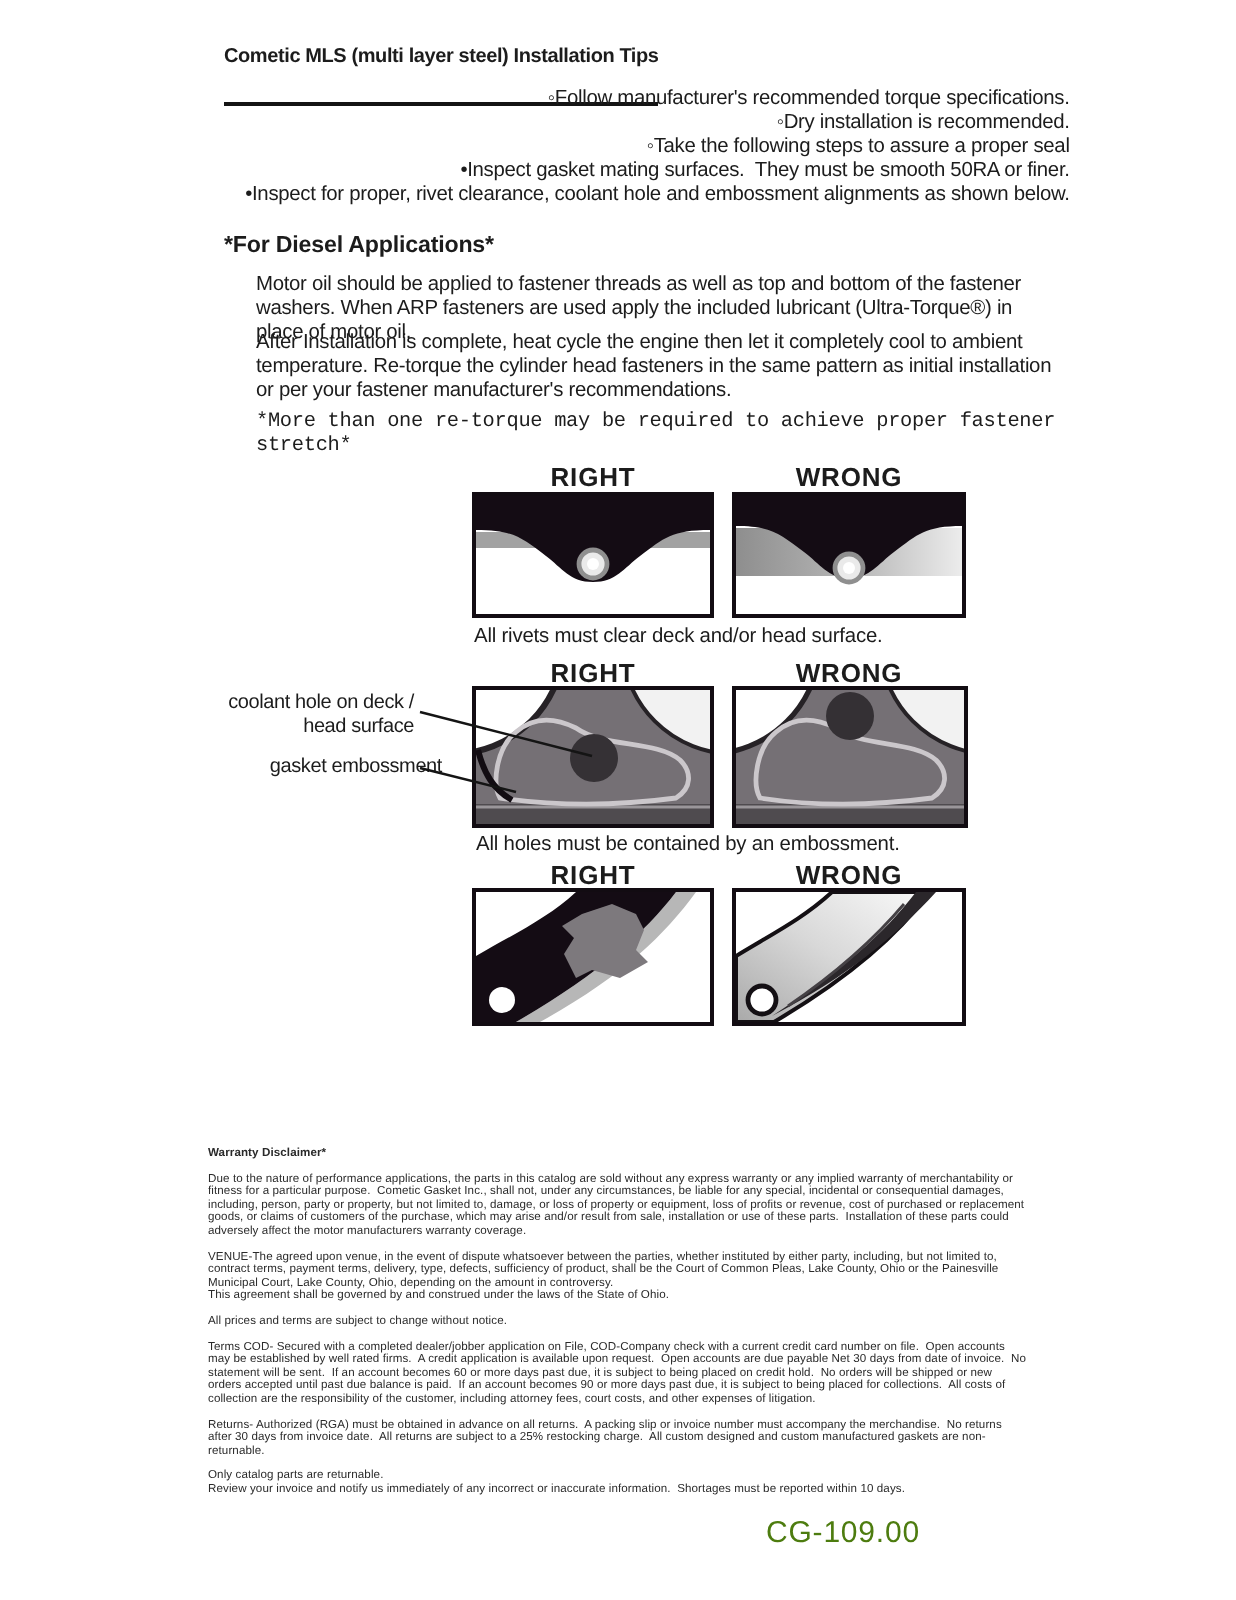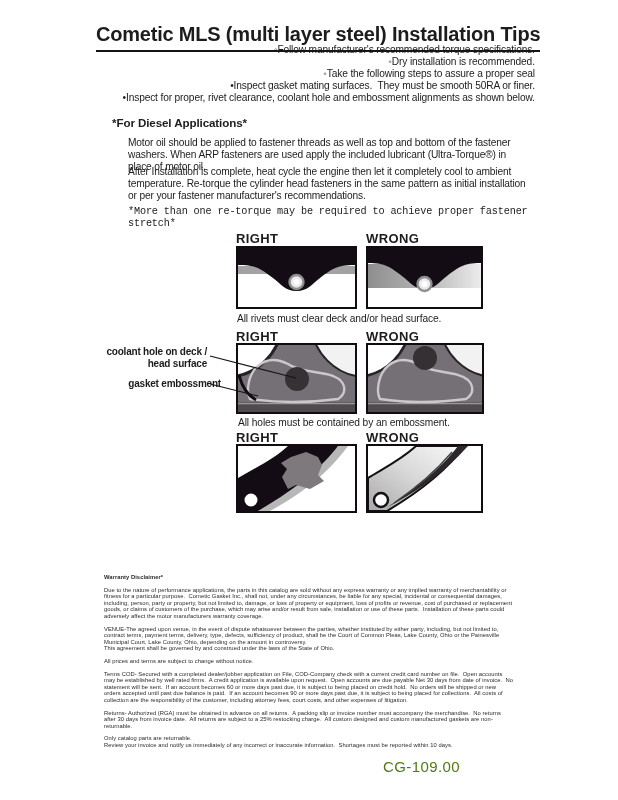--- a/index.html
+++ b/index.html
@@ -2,38 +2,38 @@
 <html><head>
 <meta charset="utf-8">
 <style>
   html,body{margin:0;padding:0;background:#ffffff;}
   .page{
     position:relative;width:618px;height:800px;background:#ffffff;overflow:hidden;
     font-family:"Liberation Sans",sans-serif;color:#1c1c1c;
   }
   .abs{position:absolute;}
   .title{
-    left:96px;top:23px;font-size:20px;font-weight:bold;letter-spacing:-0.2px;
-    border-bottom:2px solid #141414;padding-bottom:4px;white-space:nowrap;
+    left:112px;top:23px;font-size:10px;font-weight:bold;letter-spacing:-0.2px;
+    border-bottom:2px solid #141414;padding-bottom:17px;white-space:nowrap;
   }
   .tips{left:98px;top:44px;font-size:10.2px;line-height:11.9px;letter-spacing:-0.15px;text-align:right;}
   .tip{white-space:pre-wrap;}
   .tip .bullet{display:inline-block;width:8px;}
   .tip.indent{margin-left:20px;}
   .heading{left:112px;top:116px;font-size:11.6px;font-weight:bold;letter-spacing:-0.1px;}
   .para{left:128px;width:402px;font-size:10.2px;line-height:11.8px;letter-spacing:-0.15px;white-space:pre-wrap;}
   .p1{top:137px;}
   .p2{top:166px;}
   .note{top:206px;font-family:Liberation Mono, monospace;}
-  .dlabel{font-size:13px;font-weight:bold;letter-spacing:0.4px;text-align:left;width:121px;}
+  .dlabel{font-size:13px;font-weight:bold;letter-spacing:0.4px;text-align:center;width:121px;}
   .dlabel.w{width:117px;}
   .panel{border:2px solid #120c12;box-sizing:border-box;background:#fff;}
   .panel svg{display:block;width:100%;height:100%;}
   .caption{font-size:10.2px;letter-spacing:-0.1px;line-height:11.5px;white-space:pre-wrap;}
-  .annotation{width:102px;text-align:right;font-size:10px;line-height:11.5px;letter-spacing:-0.2px;font-weight:bold;}
+  .annotation{width:102px;text-align:right;font-size:10px;line-height:11.5px;letter-spacing:-0.2px;}
   .leader{pointer-events:none;z-index:6;}
   .fineprint{left:104px;width:410px;font-size:5.8px;line-height:6.6px;letter-spacing:0.05px;color:#2a2a2a;}
   .fineprint .fp-h{font-weight:bold;margin-bottom:6px;}
   .fineprint p{margin:0 0 6px 0;white-space:pre-wrap;}
   .fineprint p.tight{margin-bottom:0;}
   .doccode{left:383px;top:758px;font-size:15px;letter-spacing:0.4px;color:#4d7c0f;}
 </style>
 </head>
 <body>
 

